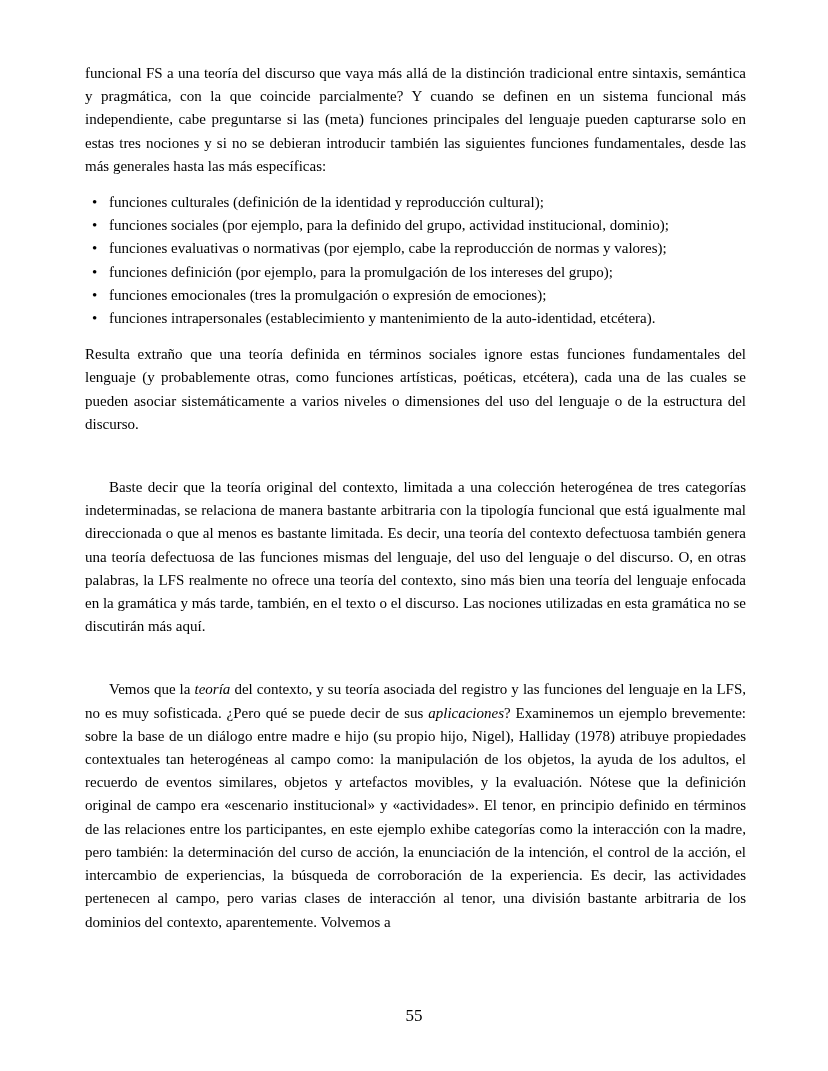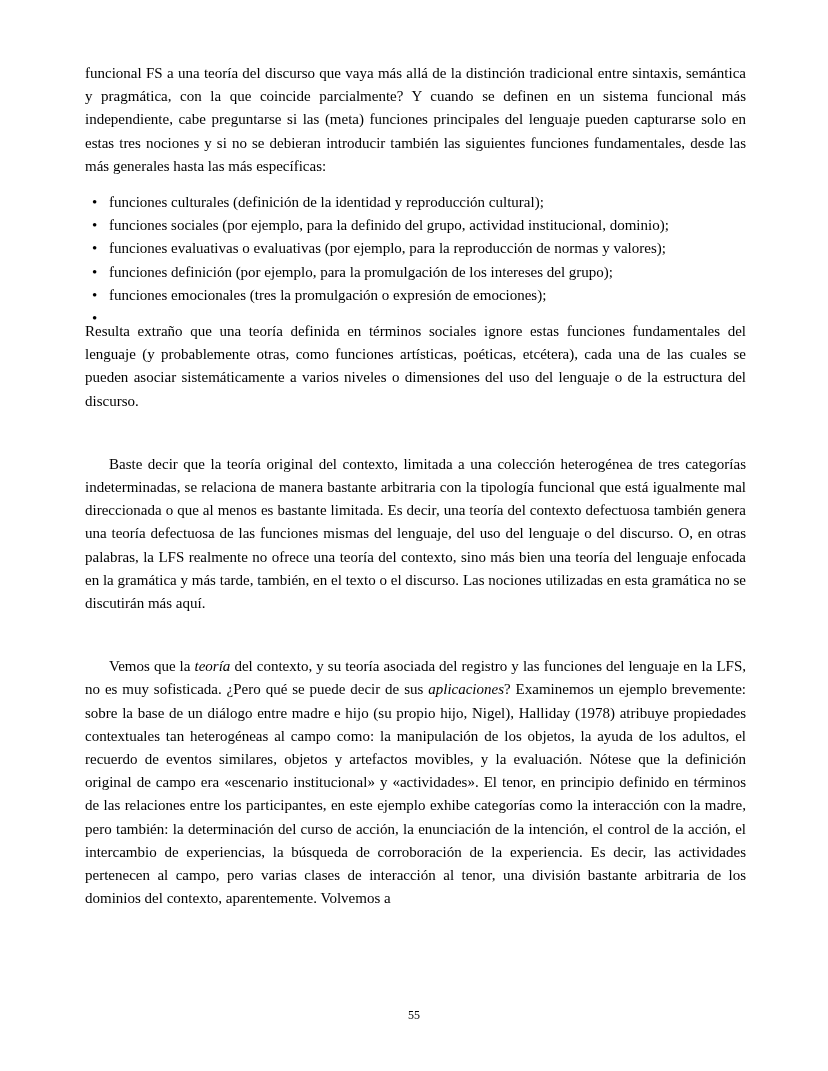--- a/index.html
+++ b/index.html
@@ -44,39 +44,39 @@
     left: 7px;
     top: 0;
   }
   .italic { font-style: italic; }
   .page-number {
     position: absolute;
     left: 0;
     top: 1004px;
     width: 100%;
     text-align: center;
-    font-size: 12px;
+    font-size: 17px;
     line-height: 23px;
   }
 </style>
 </head>
 <body>
 
 <div class="page">
   <div class="text-block">
 
     <p class="para">funcional FS a una teoría del discurso que vaya más allá de la distinción tradicional entre sintaxis, semántica y pragmática, con la que coincide parcialmente? Y cuando se definen en un sistema funcional más independiente, cabe preguntarse si las (meta) funciones principales del lenguaje pueden capturarse solo en estas tres nociones y si no se debieran introducir también las siguientes funciones fundamentales, desde las más generales hasta las más específicas:</p>
 
     <ul class="bullet-list">
       <li class="bullet-item"><span class="bullet-marker">•</span><span>funciones culturales (definición de la identidad y reproducción cultural);</span></li>
       <li class="bullet-item"><span class="bullet-marker">•</span><span>funciones sociales (por ejemplo, para la definido del grupo, actividad institucional, dominio);</span></li>
-      <li class="bullet-item"><span class="bullet-marker">•</span><span>funciones evaluativas o evaluativas (por ejemplo, para la reproducción de normas y valores);</span></li>
+      <li class="bullet-item"><span class="bullet-marker">•</span><span>funciones evaluativas o normativas (por ejemplo, cabe la reproducción de normas y valores);</span></li>
       <li class="bullet-item"><span class="bullet-marker">•</span><span>funciones definición (por ejemplo, para la promulgación de los intereses del grupo);</span></li>
       <li class="bullet-item"><span class="bullet-marker">•</span><span>funciones emocionales (tres la promulgación o expresión de emociones);</span></li>
-      <li class="bullet-item"><span class="bullet-marker">•</span></li>
+      <li class="bullet-item"><span class="bullet-marker">•</span><span>funciones intrapersonales (establecimiento y mantenimiento de la auto-identidad, etcétera).</span></li>
     </ul>
 
     <p class="para">Resulta extraño que una teoría definida en términos sociales ignore estas funciones fundamentales del lenguaje (y probablemente otras, como funciones artísticas, poéticas, etcétera), cada una de las cuales se pueden asociar sistemáticamente a varios niveles o dimensiones del uso del lenguaje o de la estructura del discurso.</p>
 
     <p class="para indent">Baste decir que la teoría original del contexto, limitada a una colección heterogénea de tres categorías indeterminadas, se relaciona de manera bastante arbitraria con la tipología funcional que está igualmente mal direccionada o que al menos es bastante limitada. Es decir, una teoría del contexto defectuosa también genera una teoría defectuosa de las funciones mismas del lenguaje, del uso del lenguaje o del discurso. O, en otras palabras, la LFS realmente no ofrece una teoría del contexto, sino más bien una teoría del lenguaje enfocada en la gramática y más tarde, también, en el texto o el discurso. Las nociones utilizadas en esta gramática no se discutirán más aquí.</p>
 
     <p class="para indent"><span>Vemos que la </span><span class="italic">teoría</span><span> del contexto, y su teoría asociada del registro y las funciones del lenguaje en la LFS, no es muy sofisticada. ¿Pero qué se puede decir de sus </span><span class="italic">aplicaciones</span><span>? Examinemos un ejemplo brevemente: sobre la base de un diálogo entre madre e hijo (su propio hijo, Nigel), Halliday (1978) atribuye propiedades contextuales tan heterogéneas al campo como: la manipulación de los objetos, la ayuda de los adultos, el recuerdo de eventos similares, objetos y artefactos movibles, y la evaluación. Nótese que la definición original de campo era «escenario institucional» y «actividades». El tenor, en principio definido en términos de las relaciones entre los participantes, en este ejemplo exhibe categorías como la interacción con la madre, pero también: la determinación del curso de acción, la enunciación de la intención, el control de la acción, el intercambio de experiencias, la búsqueda de corroboración de la experiencia. Es decir, las actividades pertenecen al campo, pero varias clases de interacción al tenor, una división bastante arbitraria de los dominios del contexto, aparentemente. Volvemos a</span></p>
 
   </div>
 

